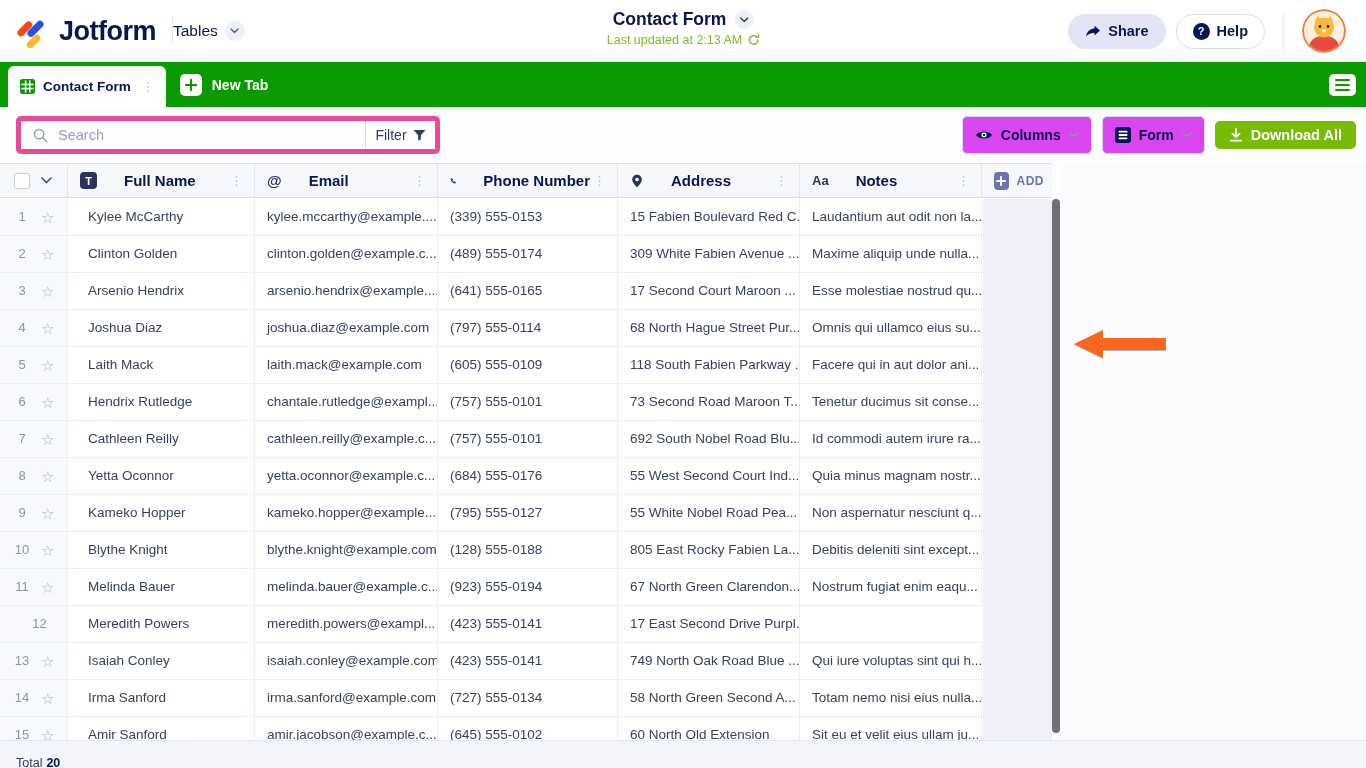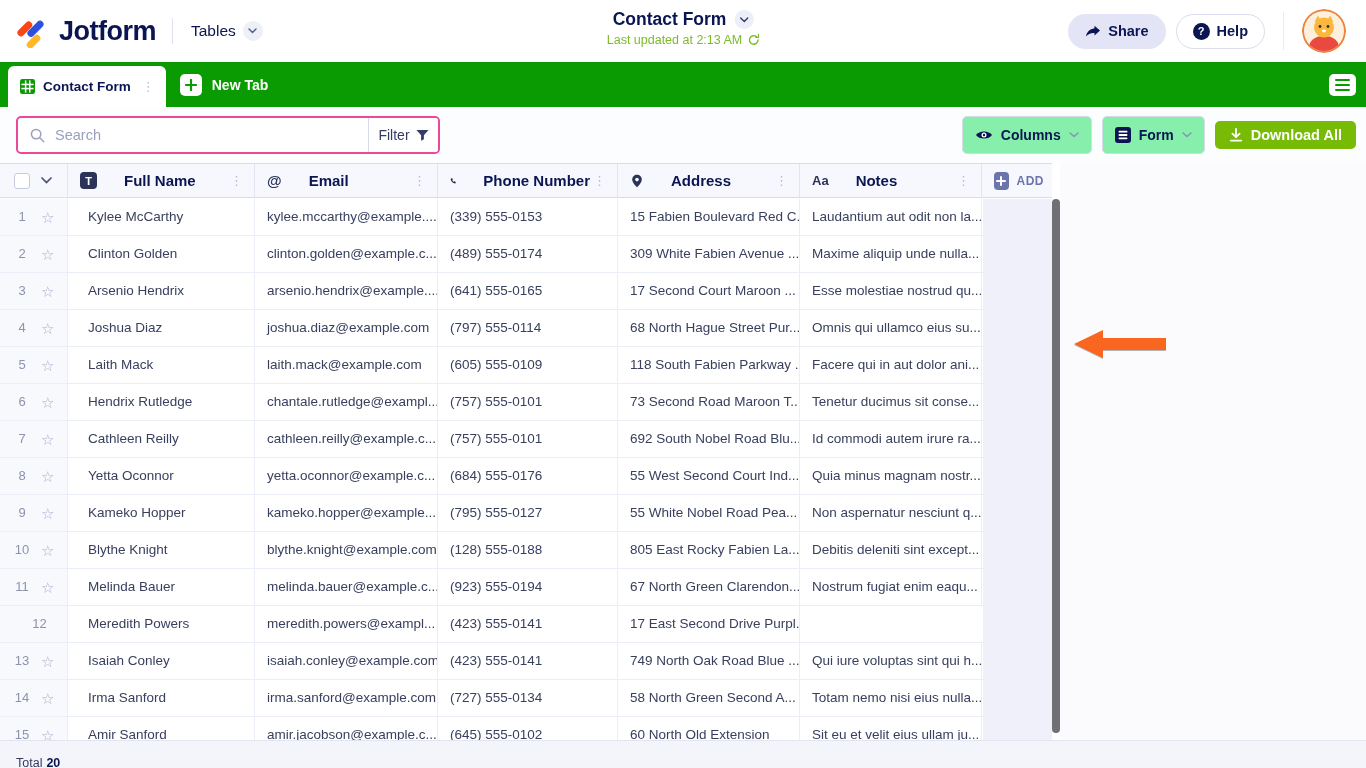--- a/index.html
+++ b/index.html
@@ -7,21 +7,21 @@
   .app{position:relative;width:1366px;height:768px;overflow:hidden;
        font-family:"Liberation Sans","DejaVu Sans",sans-serif;background:#fff;}
 
   
   .topbar{position:absolute;left:0;top:0;width:1366px;height:62px;background:#fff;
           display:flex;align-items:center;padding:0 20px 0 16px;}
   .tb-left{display:flex;align-items:center;}
   .logo{display:flex;align-items:center;gap:9px;cursor:pointer;}
   .logo-text{font-size:27px;font-weight:800;color:#0a1551;letter-spacing:-0.5px;}
   .hdr-divider{width:1px;height:26px;background:#dfe2ee;margin-left:16px;}
-  .product-switch{display:flex;align-items:center;gap:7px;margin-left:18px;cursor:pointer;
+  .product-switch{display:flex;align-items:center;gap:7px;cursor:pointer;
                   font-size:15.5px;color:#0a1551;font-weight:500;}
   .chev-circle{width:20px;height:20px;border-radius:50%;background:#eef0f8;display:flex;
                align-items:center;justify-content:center;}
   .tb-center{position:absolute;left:50%;top:9px;transform:translateX(-50%);text-align:center;}
   .title-row{display:flex;align-items:center;justify-content:center;gap:8px;}
   .page-title{margin:0;font-size:17.5px;font-weight:700;color:#0a1551;}
   .title-chev{border:none;background:#eceef8;width:19px;height:19px;border-radius:50%;
               display:flex;align-items:center;justify-content:center;cursor:pointer;padding:0;}
   .subtitle{margin-top:3px;font-size:12.5px;color:#7cbb2a;display:flex;align-items:center;
             justify-content:center;gap:5px;}
@@ -47,32 +47,32 @@
            align-items:center;justify-content:center;}
   .newtab-label{color:#fff;font-size:14px;font-weight:700;}
   .tablist-btn{margin-left:auto;margin-right:10px;margin-bottom:11px;width:27px;height:22px;
                background:#fff;border-radius:5px;display:flex;flex-direction:column;gap:2.5px;
                align-items:center;justify-content:center;cursor:pointer;}
   .tablist-btn i{display:block;width:15px;height:2.5px;border-radius:1px;background:#0a9b02;}
 
   
   .toolbar{position:absolute;left:0;top:107px;width:1366px;height:56px;background:#fcfdff;
            display:flex;align-items:center;padding:0 10px 0 16px;}
-  .searchgroup{display:flex;height:38px;width:424px;border:2px solid #ec4899;border-radius:5px;
+  .searchgroup{display:flex;height:38px;width:424px;border:5px solid #ec4899;border-radius:5px;
                background:#fff;overflow:hidden;}
   .searchbox{display:flex;align-items:center;flex:1;}
   .searchbox svg{margin:0 8px 0 12px;}
   .searchbox input{border:none;outline:none;flex:1;font-size:14.5px;color:#343c5c;background:transparent;
                    font-family:"Liberation Sans","DejaVu Sans",sans-serif;}
   .searchbox input::placeholder{color:#9aa0bd;}
   .filterbtn{border:none;border-left:1px solid #d6dae9;background:#fff;width:70px;display:flex;
              align-items:center;justify-content:center;gap:6px;font-size:14px;color:#343c63;
              font-weight:500;cursor:pointer;font-family:inherit;}
   .toolbar-right{margin-left:auto;display:flex;align-items:center;gap:10px;}
-  .tbtn{height:38px;border-radius:5px;border:1px solid #d6dae9;background:#86efac;display:flex;
+  .tbtn{height:38px;border-radius:5px;border:1px solid #d6dae9;background:#d946ef;display:flex;
         align-items:center;gap:8px;padding:0 12px;font-size:14px;font-weight:600;color:#0a1551;
         cursor:pointer;font-family:inherit;}
   .dlbtn{height:28px;border-radius:5px;border:none;background:#78bb07;display:flex;align-items:center;
          gap:8px;padding:0 14px;font-size:14.5px;font-weight:700;color:#fff;cursor:pointer;font-family:inherit;}
 
   
   .grid-area{position:absolute;left:0;top:163px;width:1366px;height:577px;}
   .right-bg{position:absolute;left:1060px;top:0;width:306px;height:577px;background:#fbfbfe;}
   .grid-header{position:absolute;left:0;top:0;height:35px;display:flex;background:#f7f8fd;
                border-top:1px solid #d8dcec;border-bottom:1px solid #d8dcec;}

